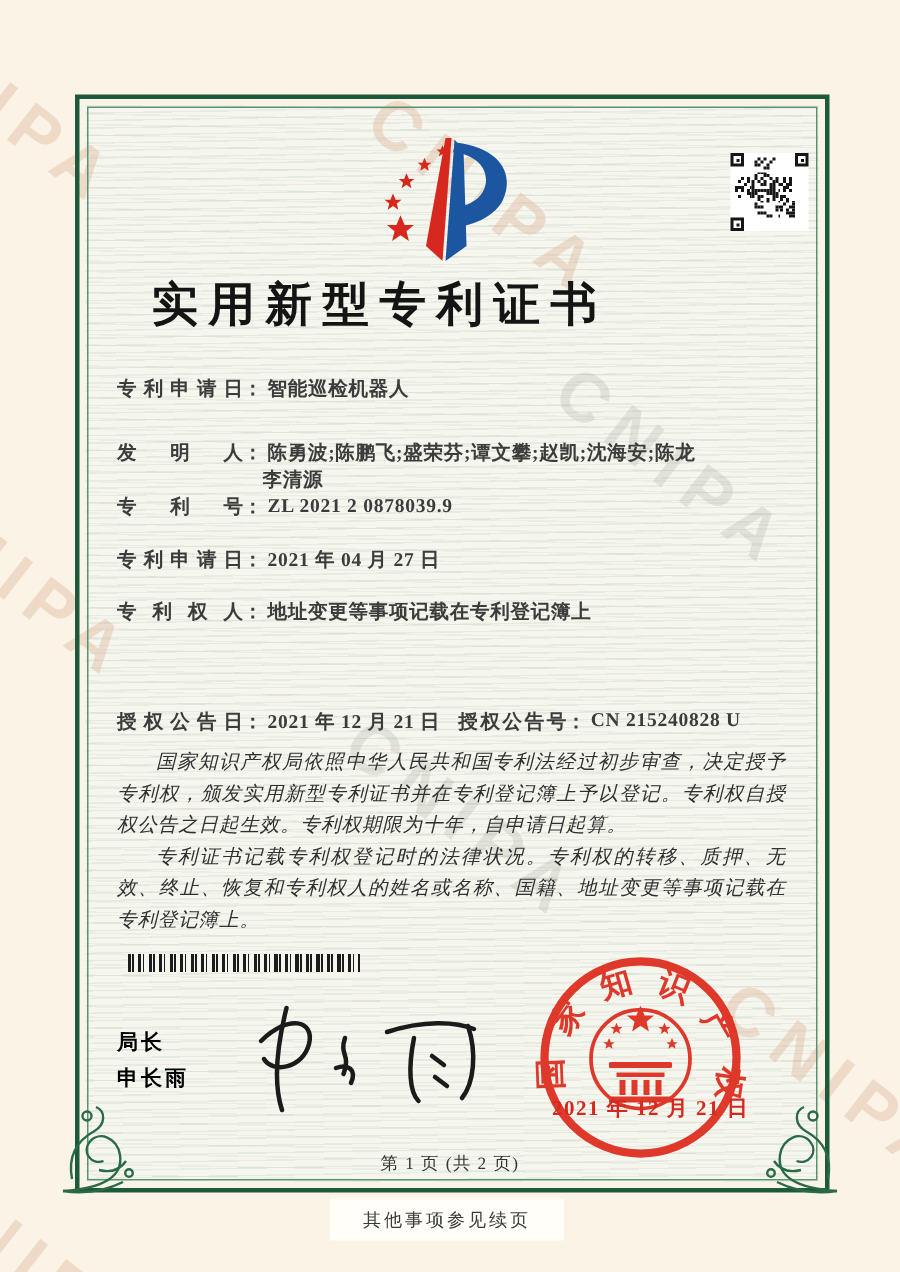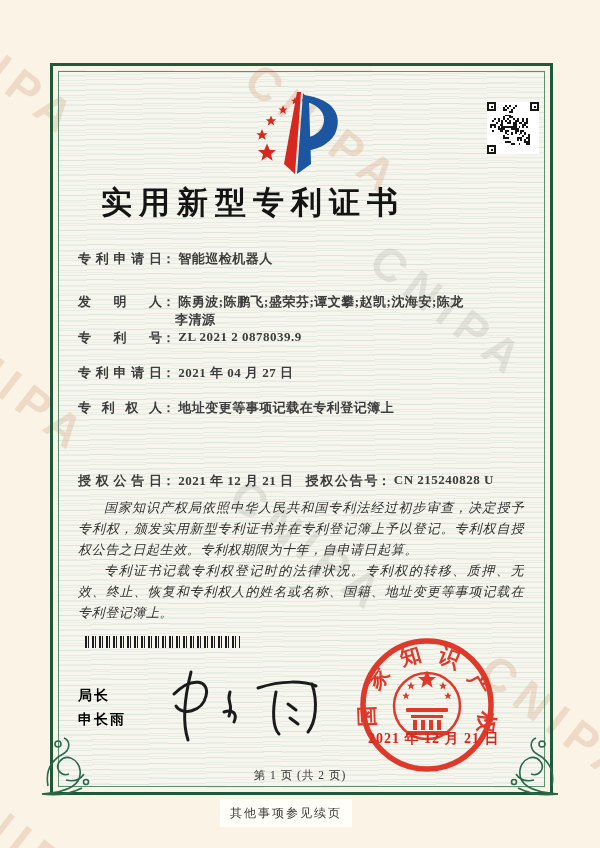--- a/index.html
+++ b/index.html
@@ -54,21 +54,21 @@
      #f6f5ed 4px 7px,#1c1c1c 7px 9px,#f6f5ed 9px 10px,#1c1c1c 10px 11px,#f6f5ed 11px 14px);}
   .signer{position:absolute;left:78px;top:684px;z-index:5;font-size:14px;font-weight:bold;
           color:#000000;line-height:24px;letter-spacing:2px;}
   .signature{position:absolute;left:158px;top:664px;z-index:5;}
   
   .seal{position:absolute;left:356px;top:634px;z-index:6;opacity:.93;}
   .seal-date{position:absolute;left:368px;top:730px;z-index:7;font-size:14px;font-weight:bold;
              color:#d5281e;letter-spacing:1px;white-space:nowrap;}
   .page-no{position:absolute;left:0;top:768px;width:600px;text-align:center;z-index:5;
            font-size:11.5px;color:#333;letter-spacing:1px;}
-  .note{position:absolute;left:220px;top:799px;width:132px;height:28px;line-height:28px;z-index:5;
+  .note{position:absolute;left:220px;top:799px;width:156px;height:28px;line-height:28px;z-index:5;
         background:#fffef9;text-align:center;font-size:12px;color:#3a3a3a;letter-spacing:2px;}
 </style>
 </head>
 <body>
 
 <div id="page">
 
   <div class="pattern"></div>
 
   <div class="wm wm-warm" style="left:-55px;top:-8px">CNIPA</div>

